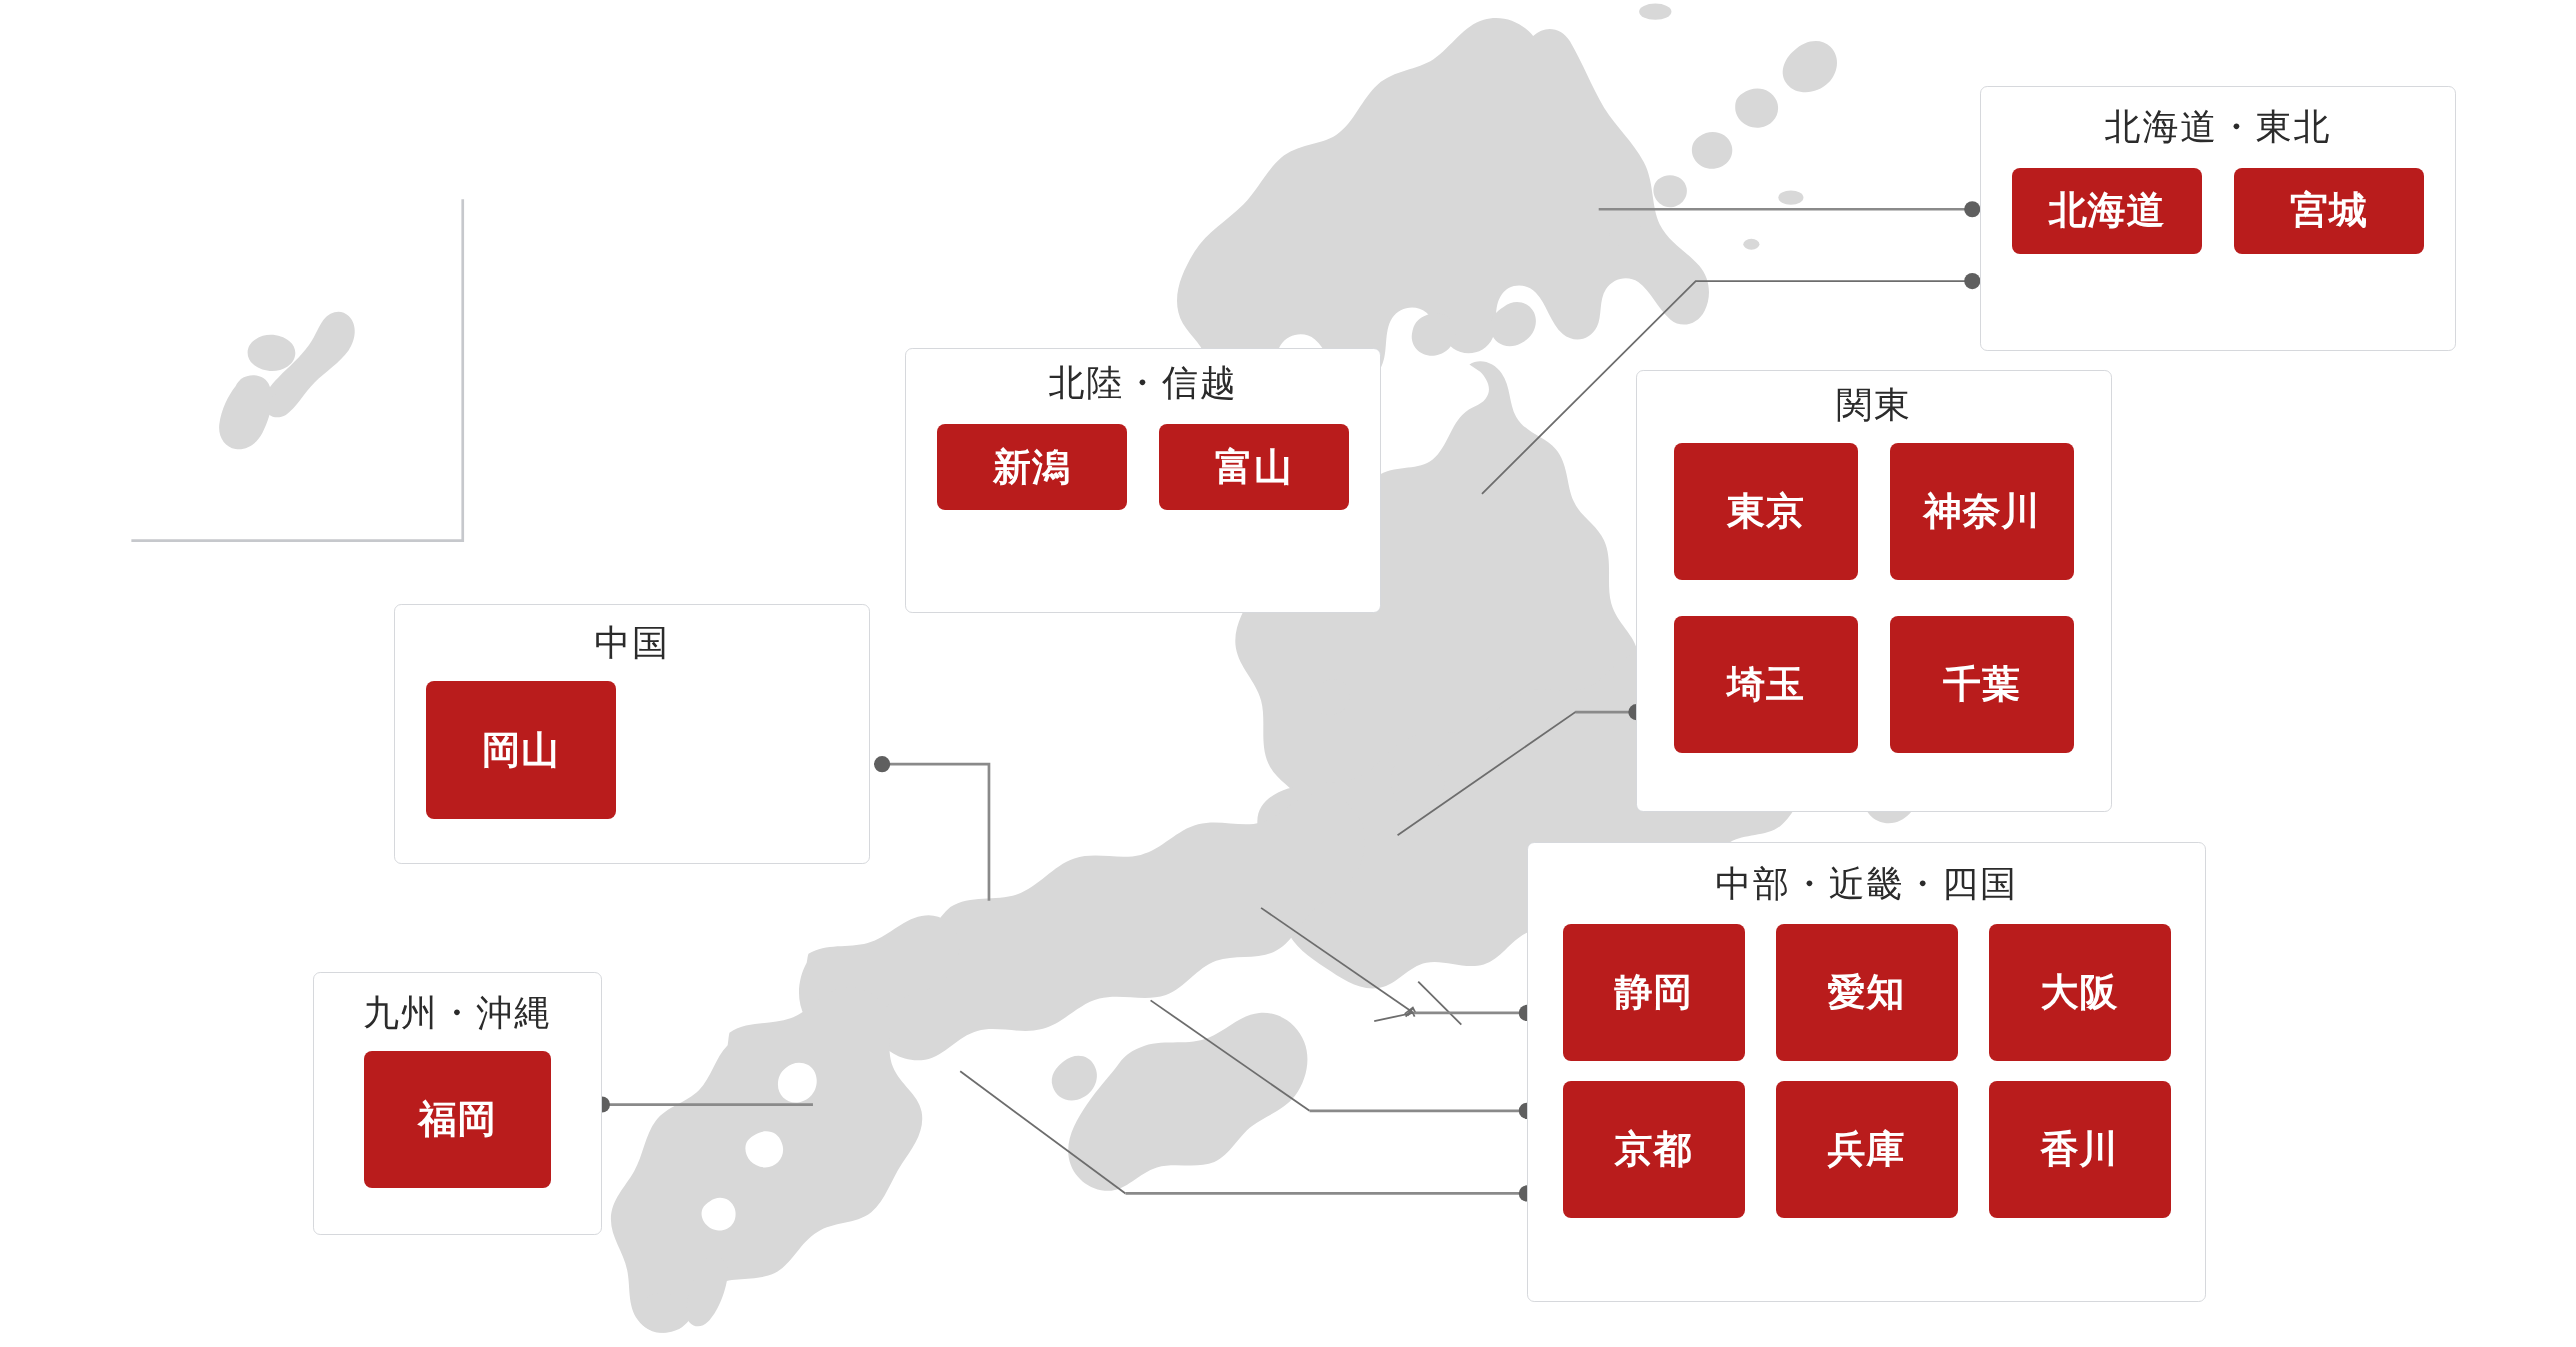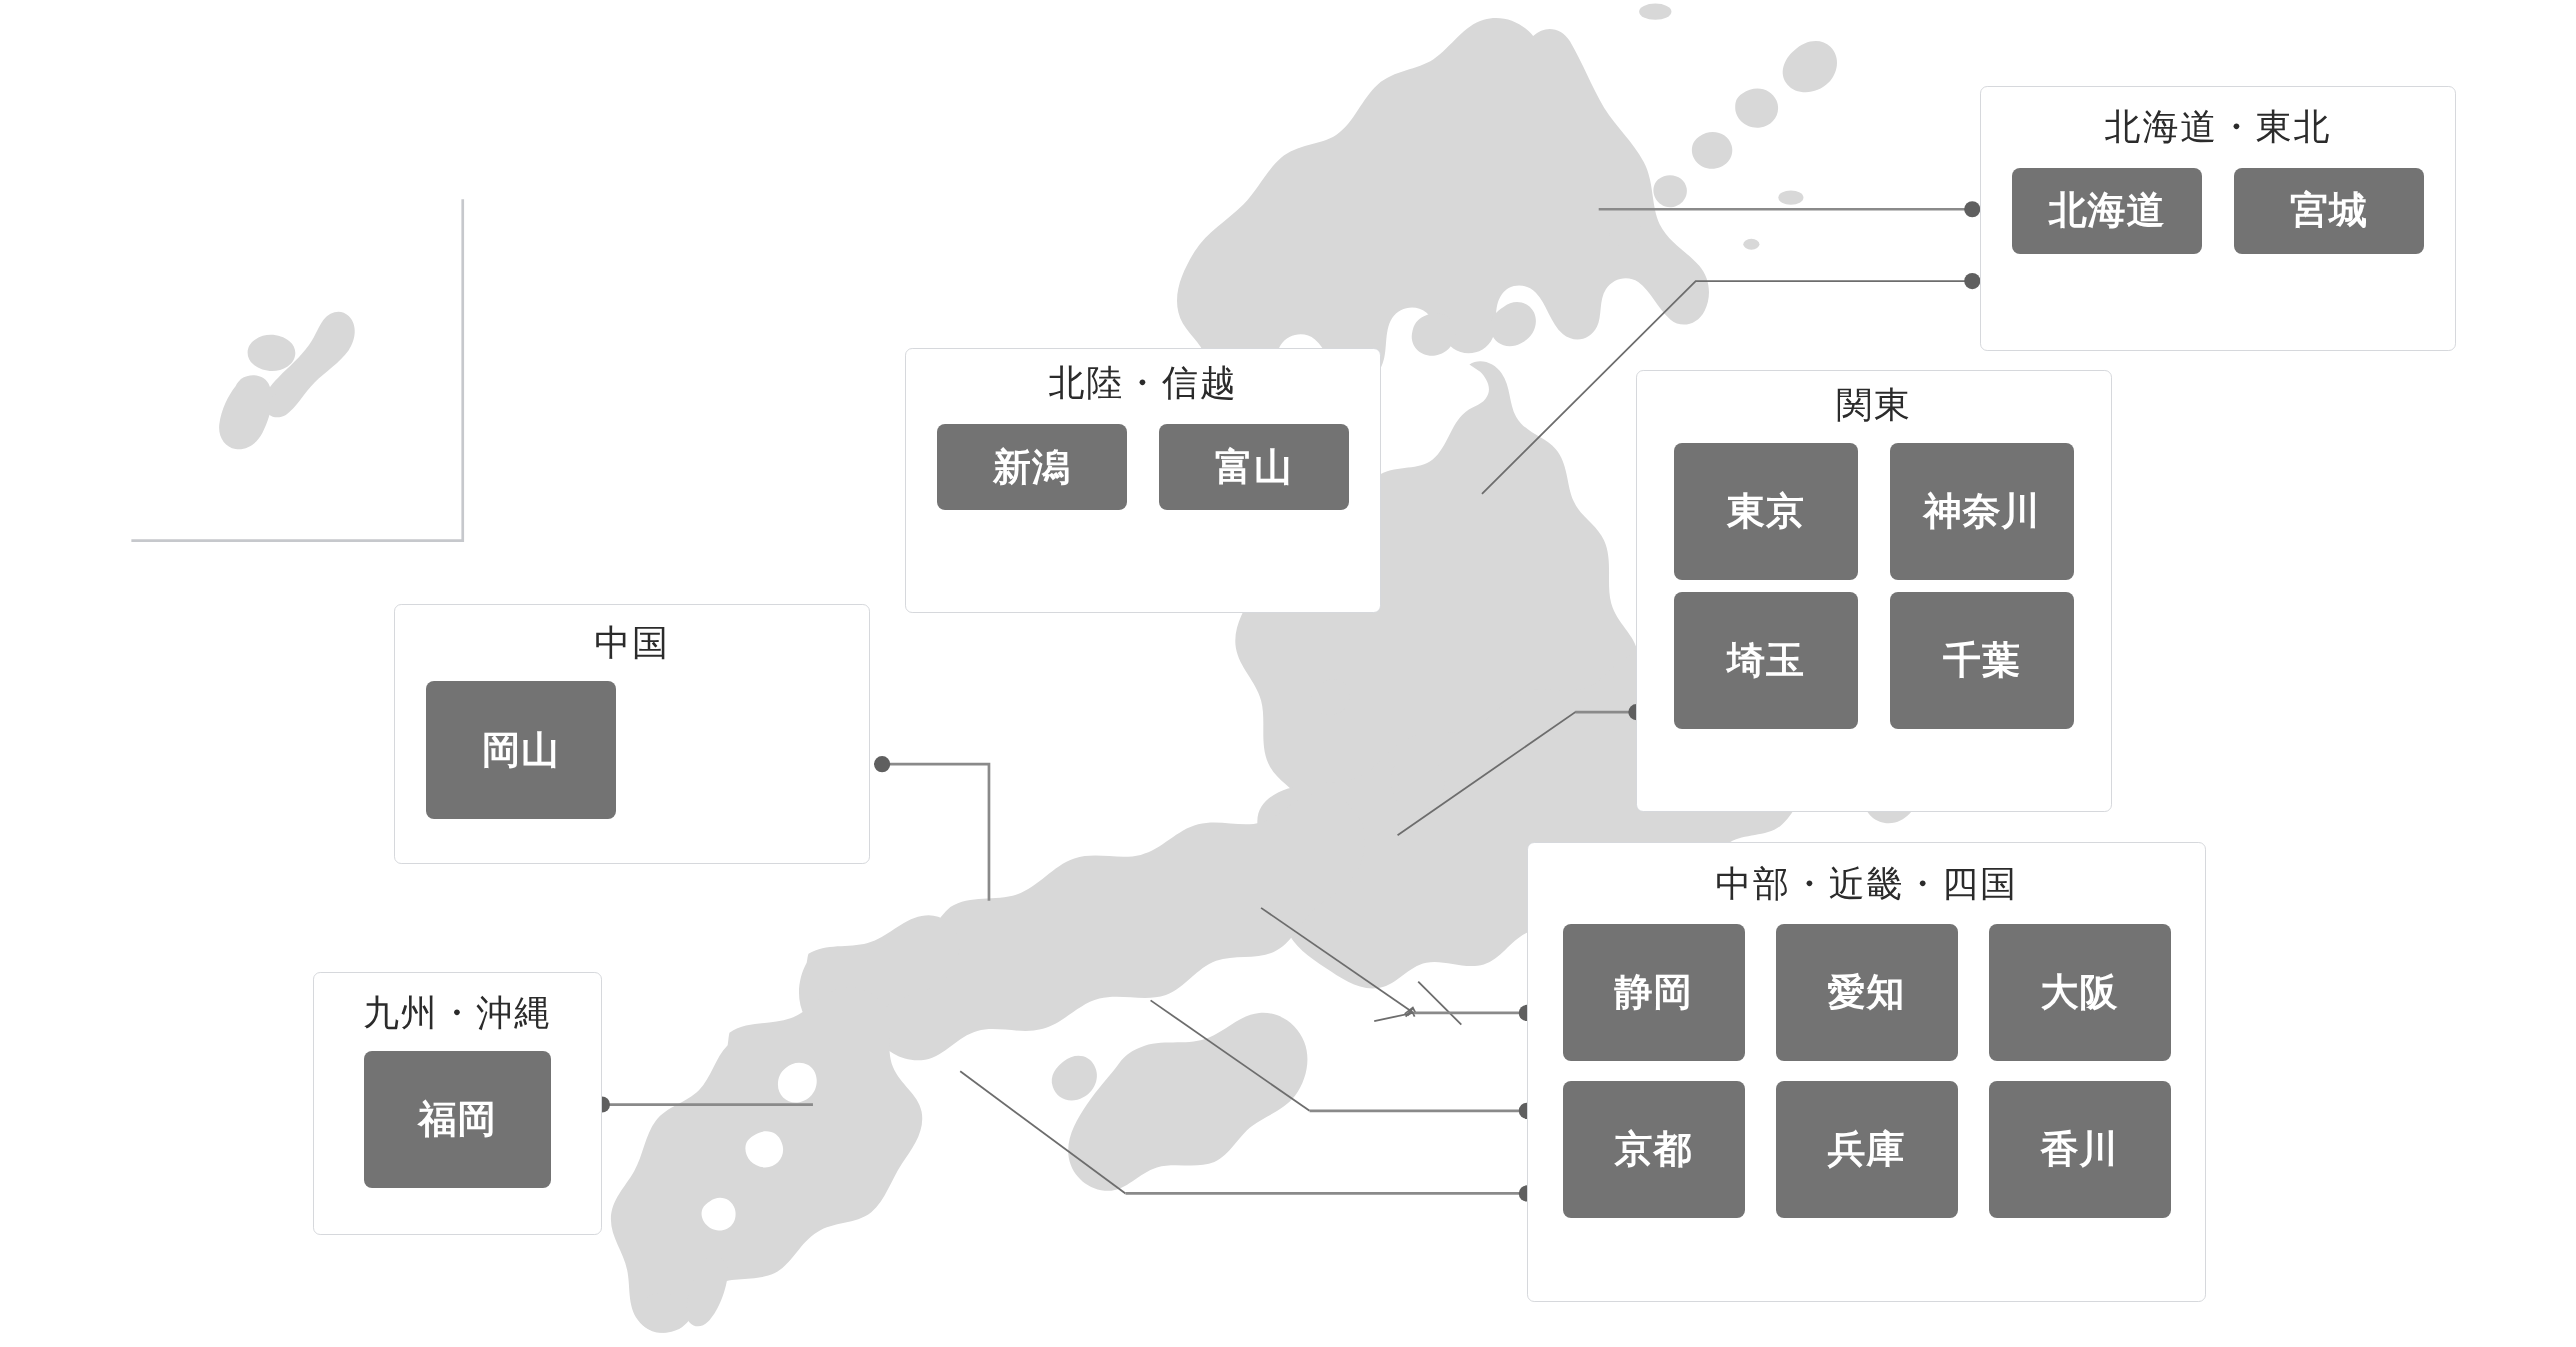--- a/index.html
+++ b/index.html
@@ -44,21 +44,21 @@
     color: #2b2b2b;
     letter-spacing: 1.8px;
     white-space: nowrap;
     line-height: 1;
   }
   .pref-grid {
     display: grid;
     justify-content: center;
   }
   .pref-button {
-    background: #737373;
+    background: #b91c1c;
     color: #ffffff;
     border: none;
     border-radius: 8px;
     font-family: "Liberation Sans", "DejaVu Sans", sans-serif;
     font-size: 38px;
     font-weight: 700;
     letter-spacing: 0.9px;
     display: flex;
     align-items: center;
     justify-content: center;
@@ -73,21 +73,21 @@
   #panel-hokkaido .pref-grid { grid-template-columns: repeat(2, 190px); gap: 0 32px; margin-top: 23.4px; }
   #panel-hokkaido .pref-button { width: 190px; height: 86px; }
 
   #panel-hokuriku { left: 905px; top: 348px; width: 476px; height: 265px; }
   #panel-hokuriku .panel-title { margin-top: 16px; }
   #panel-hokuriku .pref-grid { grid-template-columns: repeat(2, 190px); gap: 0 32px; margin-top: 23.4px; }
   #panel-hokuriku .pref-button { width: 190px; height: 86px; }
 
   #panel-kanto { left: 1636px; top: 370px; width: 476px; height: 442px; }
   #panel-kanto .panel-title { margin-top: 16px; }
-  #panel-kanto .pref-grid { grid-template-columns: repeat(2, 184px); grid-template-rows: repeat(2, 137px); gap: 12px 32px; margin-top: 20px; }
+  #panel-kanto .pref-grid { grid-template-columns: repeat(2, 184px); grid-template-rows: repeat(2, 137px); gap: 36px 32px; margin-top: 20px; }
   #panel-kanto .pref-button { width: 184px; height: 137px; }
 
   #panel-chugoku { left: 394px; top: 604px; width: 476px; height: 260px; }
   #panel-chugoku .panel-title { margin-top: 20px; }
   #panel-chugoku .pref-grid { grid-template-columns: repeat(2, 190px); gap: 0 32px; margin-top: 20px; }
   #panel-chugoku .pref-button { width: 190px; height: 138px; }
 
   #panel-chubu { left: 1527px; top: 842px; width: 679px; height: 460px; }
   #panel-chubu .panel-title { margin-top: 23.4px; }
   #panel-chubu .pref-grid { grid-template-columns: repeat(3, 182px); grid-template-rows: repeat(2, 137px); gap: 20px 31px; margin-top: 21.6px; }

